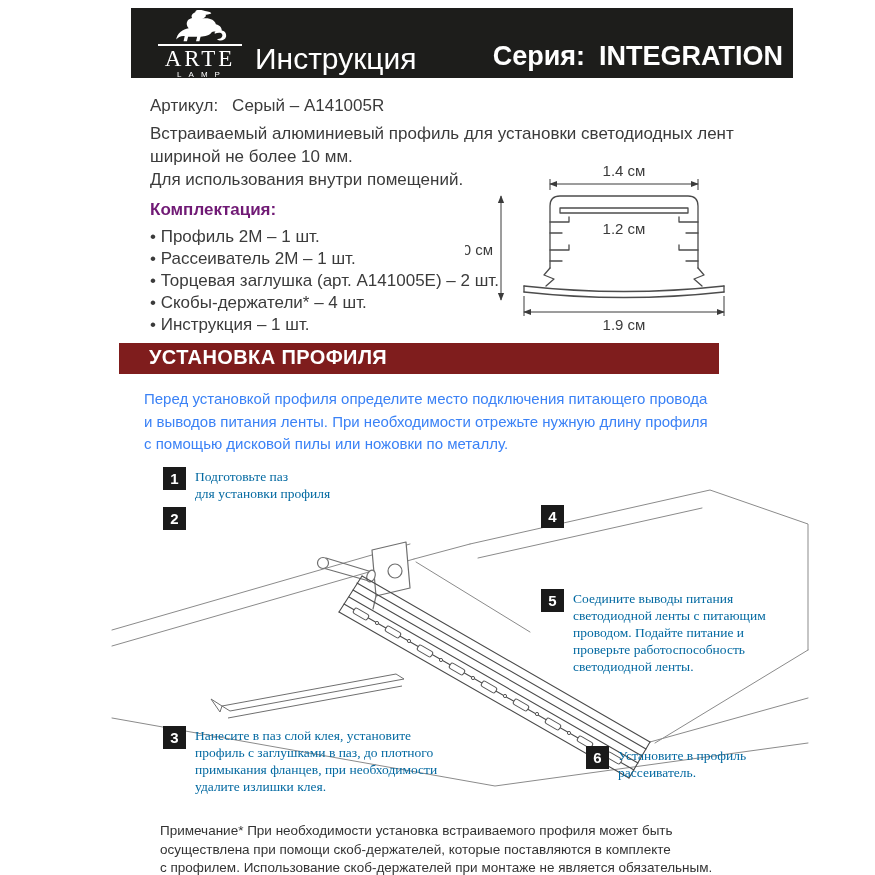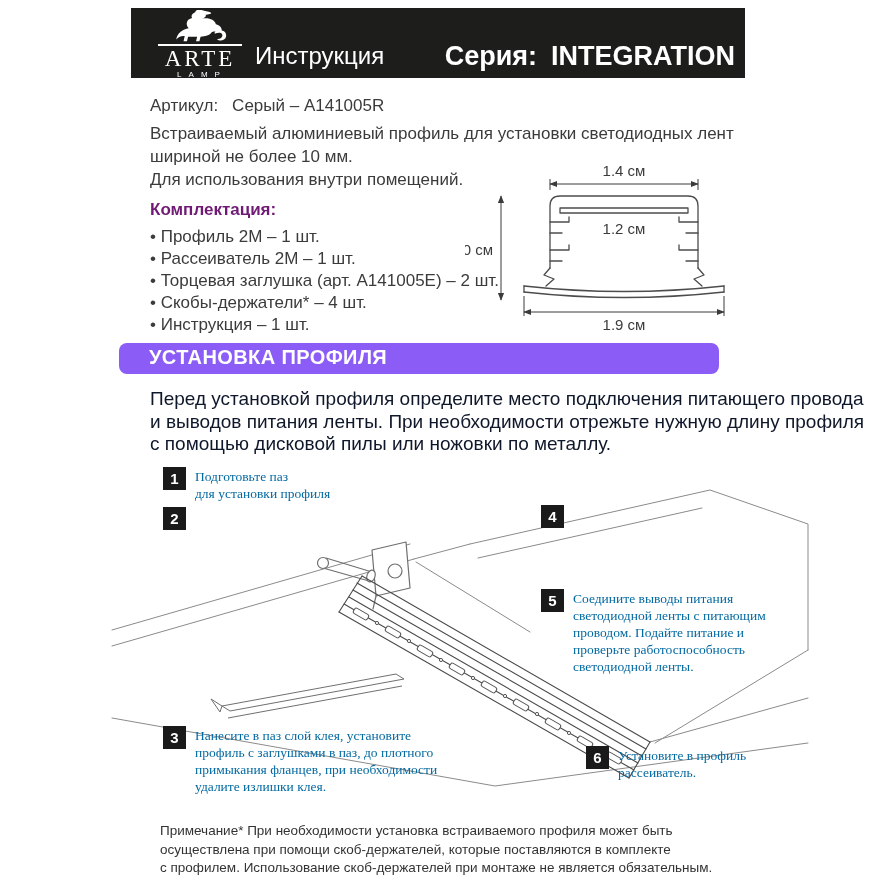--- a/index.html
+++ b/index.html
@@ -3,39 +3,39 @@
 <meta charset="utf-8">
 <style>
   html,body{margin:0;padding:0;}
   body{
     width:875px;height:875px;position:relative;background:#ffffff;
     font-family:"Liberation Sans","DejaVu Sans",sans-serif;color:#3b3b3b;
     overflow:hidden;
   }
   .abs{position:absolute;}
   
-  .header-bar{left:131px;top:8px;width:614px;height:70px;background:#1d1d1b;}
+  .header-bar{left:131px;top:8px;width:614px;height:70px;background:#1d1d1b;padding-left:48px;}
   .logo{left:14px;top:2px;width:110px;height:66px;text-align:center;color:#fff;}
   .logo .lion{display:block;margin:0 auto;}
   .logo .rule{width:84px;height:2px;background:#fff;margin:0 auto;}
   .logo .brand{font-family:"Liberation Serif","DejaVu Serif",serif;font-size:23px;letter-spacing:3px;line-height:23px;margin-top:1px;}
   .logo .brand-sub{font-size:8px;letter-spacing:7px;line-height:9px;margin-left:4px;}
-  .doc-title{left:124px;top:34px;color:#fff;font-size:24px;}
+  .doc-title{left:124px;top:34px;color:#fff;font-size:30px;}
   .series{right:10px;top:33px;color:#fff;font-size:27px;font-weight:700;}
   .series .lbl{margin-right:14px;}
   
   .article{left:150px;top:96px;font-size:17px;}
   .article .lbl{margin-right:14px;}
   .desc{left:150px;top:122px;font-size:17px;line-height:23px;white-space:pre-line;}
   .pack-title{left:150px;top:200px;font-size:17px;font-weight:700;color:#701a75;}
   .pack-item{left:150px;font-size:17px;line-height:21px;}
   
-  .section-bar{left:119px;top:343px;width:600px;height:31px;background:#8b5cf6;border-radius:8px;}
+  .section-bar{left:119px;top:343px;width:600px;height:31px;background:#7f1d1d;}
   .section-title{left:30px;top:3px;color:#ffffff;font-size:20px;font-weight:700;letter-spacing:0.4px;}
-  .intro{left:150px;top:388px;font-size:19px;line-height:22.5px;white-space:pre-line;color:#0f172a;}
+  .intro{left:144px;top:388px;font-size:15px;line-height:22.5px;white-space:pre-line;color:#3b82f6;}
   
   .step{display:flex;align-items:flex-start;}
   .step-badge{flex:0 0 auto;width:23px;height:23px;background:#1a1a1a;color:#fff;
     font-size:15px;font-weight:700;display:flex;align-items:center;justify-content:center;}
   .step-text{margin-left:9px;font-size:13.5px;line-height:17px;white-space:pre-line;color:#0369a1;padding-top:1px;font-family:Liberation Serif, serif;}
   
   .note{left:160px;top:822px;font-size:13.5px;line-height:18.5px;white-space:pre-line;color:#333;}
   svg text{font-family:"Liberation Sans","DejaVu Sans",sans-serif;}
 </style>
 </head>

